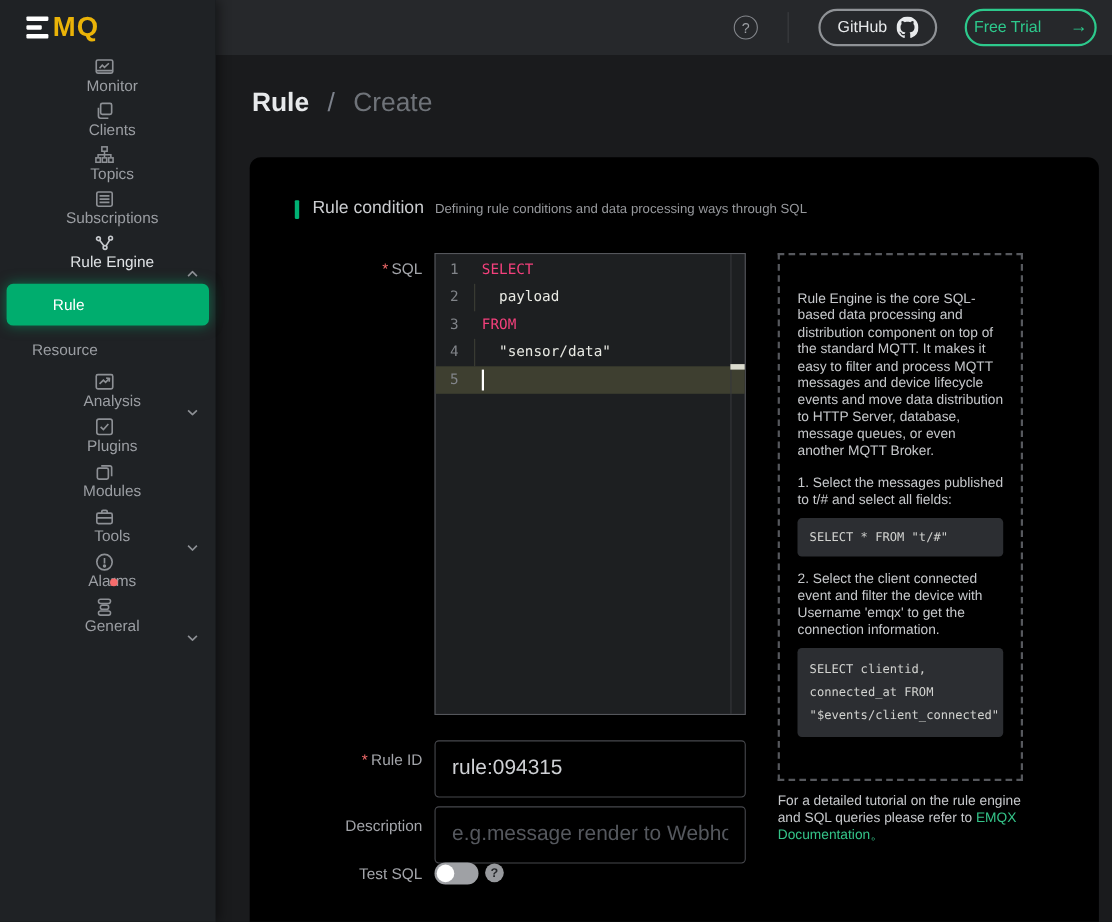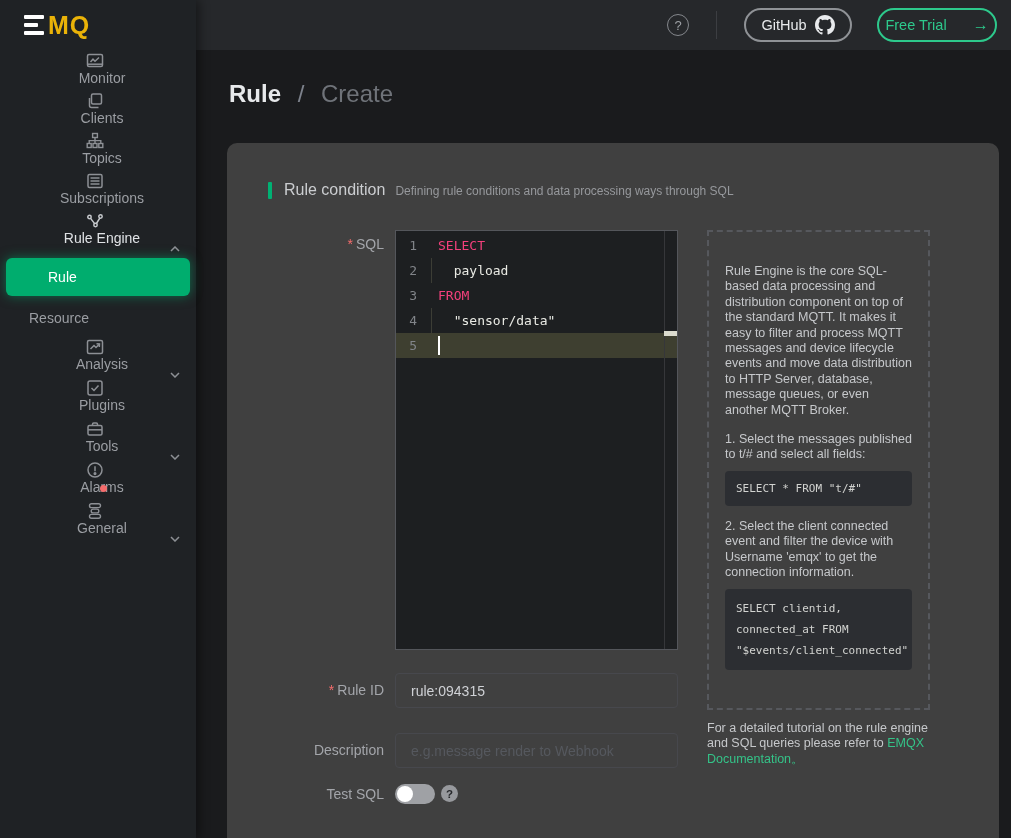--- a/index.html
+++ b/index.html
@@ -44,21 +44,21 @@
   .ft-arrow { font-size:16px; }
 
   
   .main { position:absolute; left:196px; top:50px; width:815px; height:788px; }
   .crumbs { position:absolute; left:33px; top:30px; font-size:24px; }
   .crumb-cur { color:#e7e9eb; font-weight:bold; }
   .crumb-sep { color:#7d828c; margin:0 10px; font-weight:normal; }
   .crumb-next { color:#6f7379; }
 
   .card { position:absolute; left:31px; top:93px; width:772px; height:695px;
-          background:#404040; border-radius:10px 10px 0 0; }
+          background:#000000; border-radius:10px 10px 0 0; }
 
   .sec-head { position:absolute; left:41px; top:38px; display:flex; align-items:baseline; }
   .sec-bar { width:4px; height:17px; background:#00b173; border-radius:1px;
              align-self:center; margin-right:12px; }
   .sec-title { color:#cbcdd0; font-size:16px; }
   .sec-sub { color:#96989c; font-size:12px; margin-left:10px; }
 
   .f-label { position:absolute; left:0; width:157px; text-align:right;
              color:#a3a5aa; font-size:14px; }
   .req { color:#f56c6c; margin-right:3px; }
@@ -72,22 +72,22 @@
   .ed-txt { white-space:pre; color:#e9eae4; padding-left:12px; }
   .ed-row.kw .ed-txt { color:#f3407c; }
   .ed-row.active { background:#3e3f30; }
   .guide { position:absolute; left:35px; top:0; bottom:0; width:1px; background:#3c3d35; }
   .cursor { position:absolute; left:42px; top:3px; width:2px; height:19px; background:#fff; }
   .ed-scroll { position:absolute; right:0; top:0; bottom:0; width:13px;
                border-left:1px solid #36373a; }
   .ed-thumb { position:absolute; right:0; top:100px; width:13px; height:5px; background:#dbdbce; }
 
   
-  .f-input { position:absolute; left:168px; width:283px; height:35px; background:transparent;
-             border:1px solid #47484d; border-radius:4px; color:#cfd1d5; font-size:14px;
+  .f-input { position:absolute; left:168px; width:283px; height:52px; background:transparent;
+             border:1px solid #47484d; border-radius:4px; color:#cfd1d5; font-size:19px;
              padding:0 15px; outline:none; font-family:"Liberation Sans", sans-serif; }
   .f-input::placeholder { color:#55585e; }
 
   .row-ruleid .f-label { top:539px; } .row-ruleid .f-input { top:530px; }
   .row-desc  .f-label { top:599px; } .row-desc  .f-input { top:590px; }
 
   .row-test { position:absolute; left:0; top:639px; width:460px; height:24px; }
   .row-test .f-label { top:4px; }
   .toggle { position:absolute; left:168px; top:2px; width:40px; height:20px;
             background:#9fa1a5; border-radius:10px; cursor:pointer; }
@@ -213,20 +213,29 @@
     <div class="nav-item" style="height:41px">
       <span class="ico">
         <svg width="18" height="18" viewBox="0 0 18 18" fill="none" stroke="#8d9095" stroke-width="1.5">
           <rect x="2" y="2" width="14" height="14" rx="2"></rect>
           <polyline points="5.5,9 8,11.5 12.5,6.5"></polyline>
         </svg>
       </span>
       <span>Plugins</span>
     </div>
 
+    <div class="nav-item" style="height:41px">
+      <span class="ico">
+        <svg width="18" height="18" viewBox="0 0 18 18" fill="none" stroke="#8d9095" stroke-width="1.5">
+          <rect x="2.5" y="5.5" width="10" height="10" rx="1.5"></rect>
+          <path d="M6 3.5 h8 a1.5 1.5 0 0 1 1.5 1.5 v8"></path>
+        </svg>
+      </span>
+      <span>Modules</span>
+    </div>
 
     <div class="nav-item" style="height:41px">
       <span class="ico">
         <svg width="18" height="18" viewBox="0 0 18 18" fill="none" stroke="#8d9095" stroke-width="1.5">
           <rect x="2" y="5.5" width="14" height="9.5" rx="1.5"></rect>
           <path d="M6.5 5.5 V4.2 a1.2 1.2 0 0 1 1.2 -1.2 h2.6 a1.2 1.2 0 0 1 1.2 1.2 V5.5"></path>
           <line x1="2" y1="9.8" x2="16" y2="9.8"></line>
         </svg>
       </span>
       <span>Tools</span>

